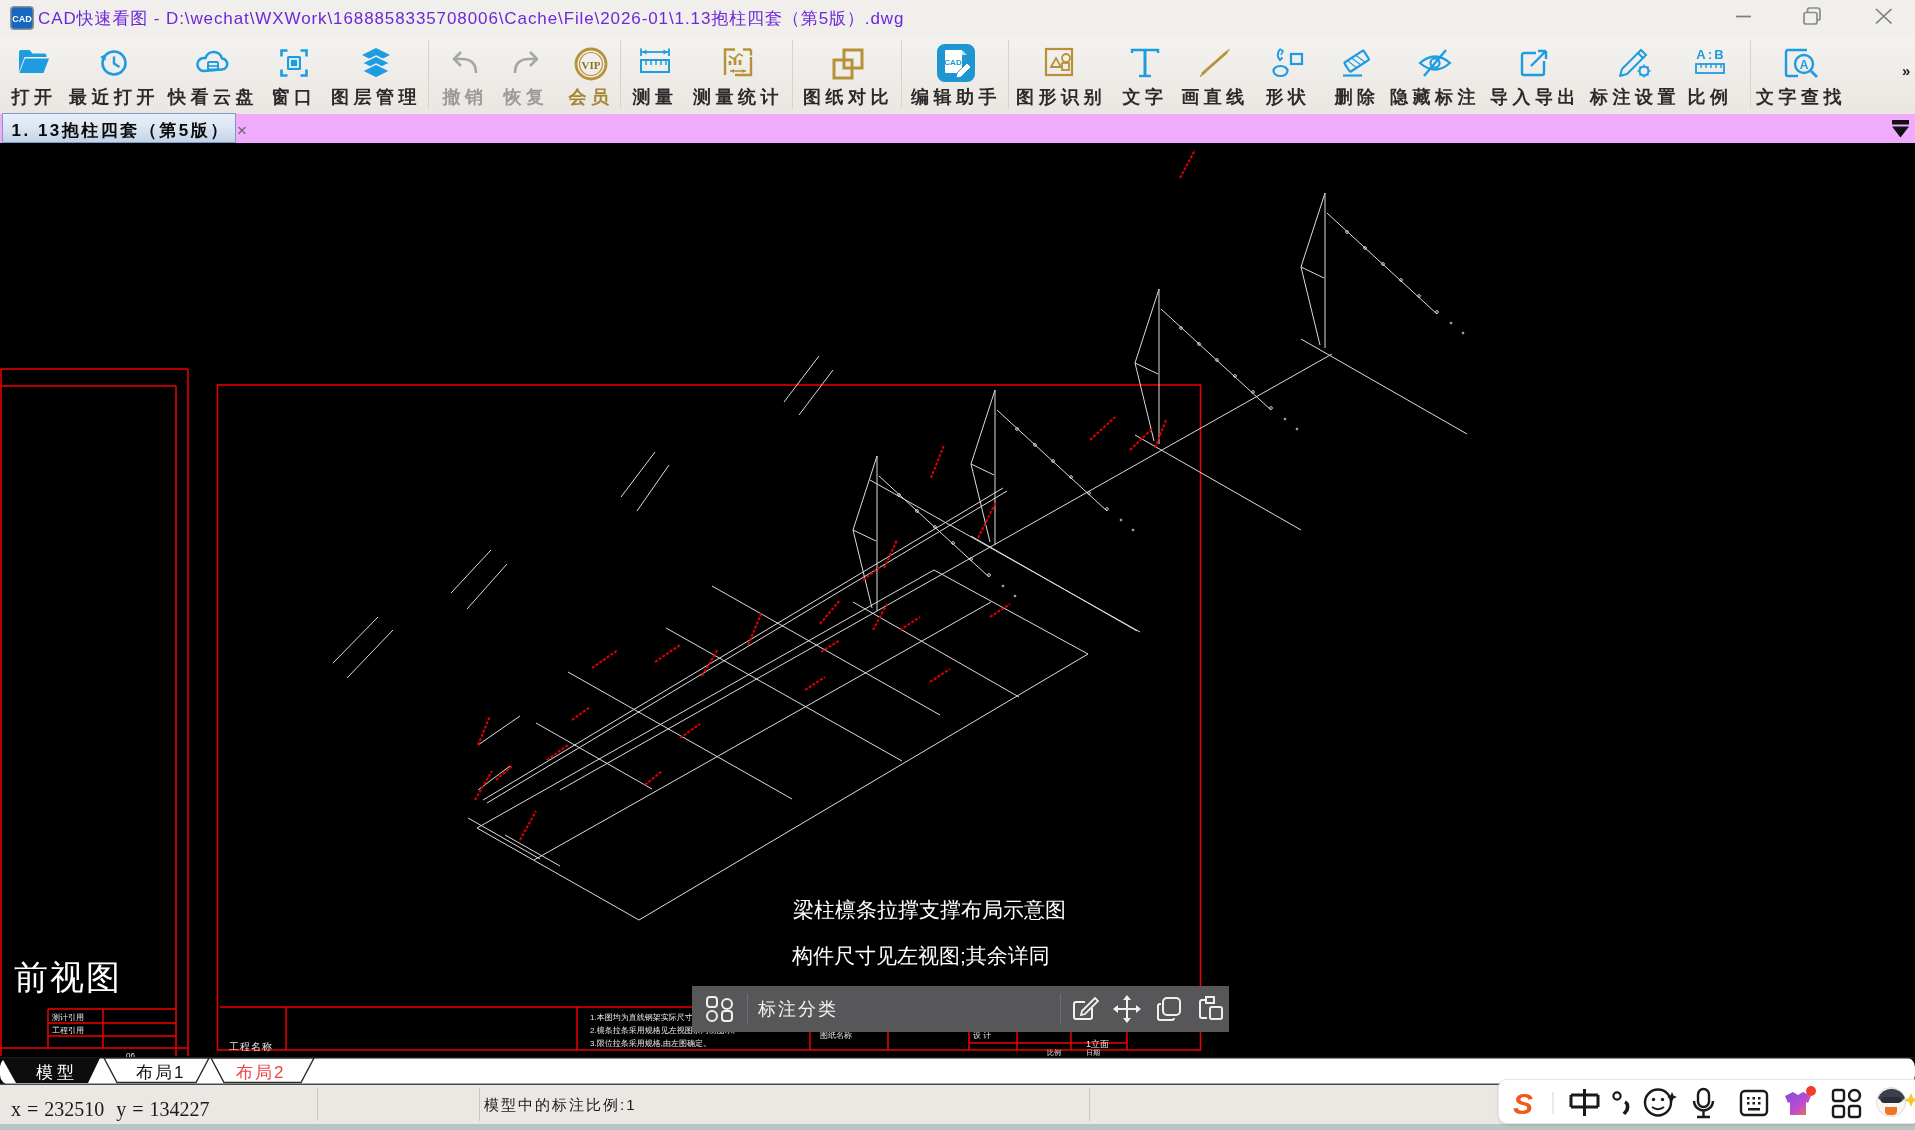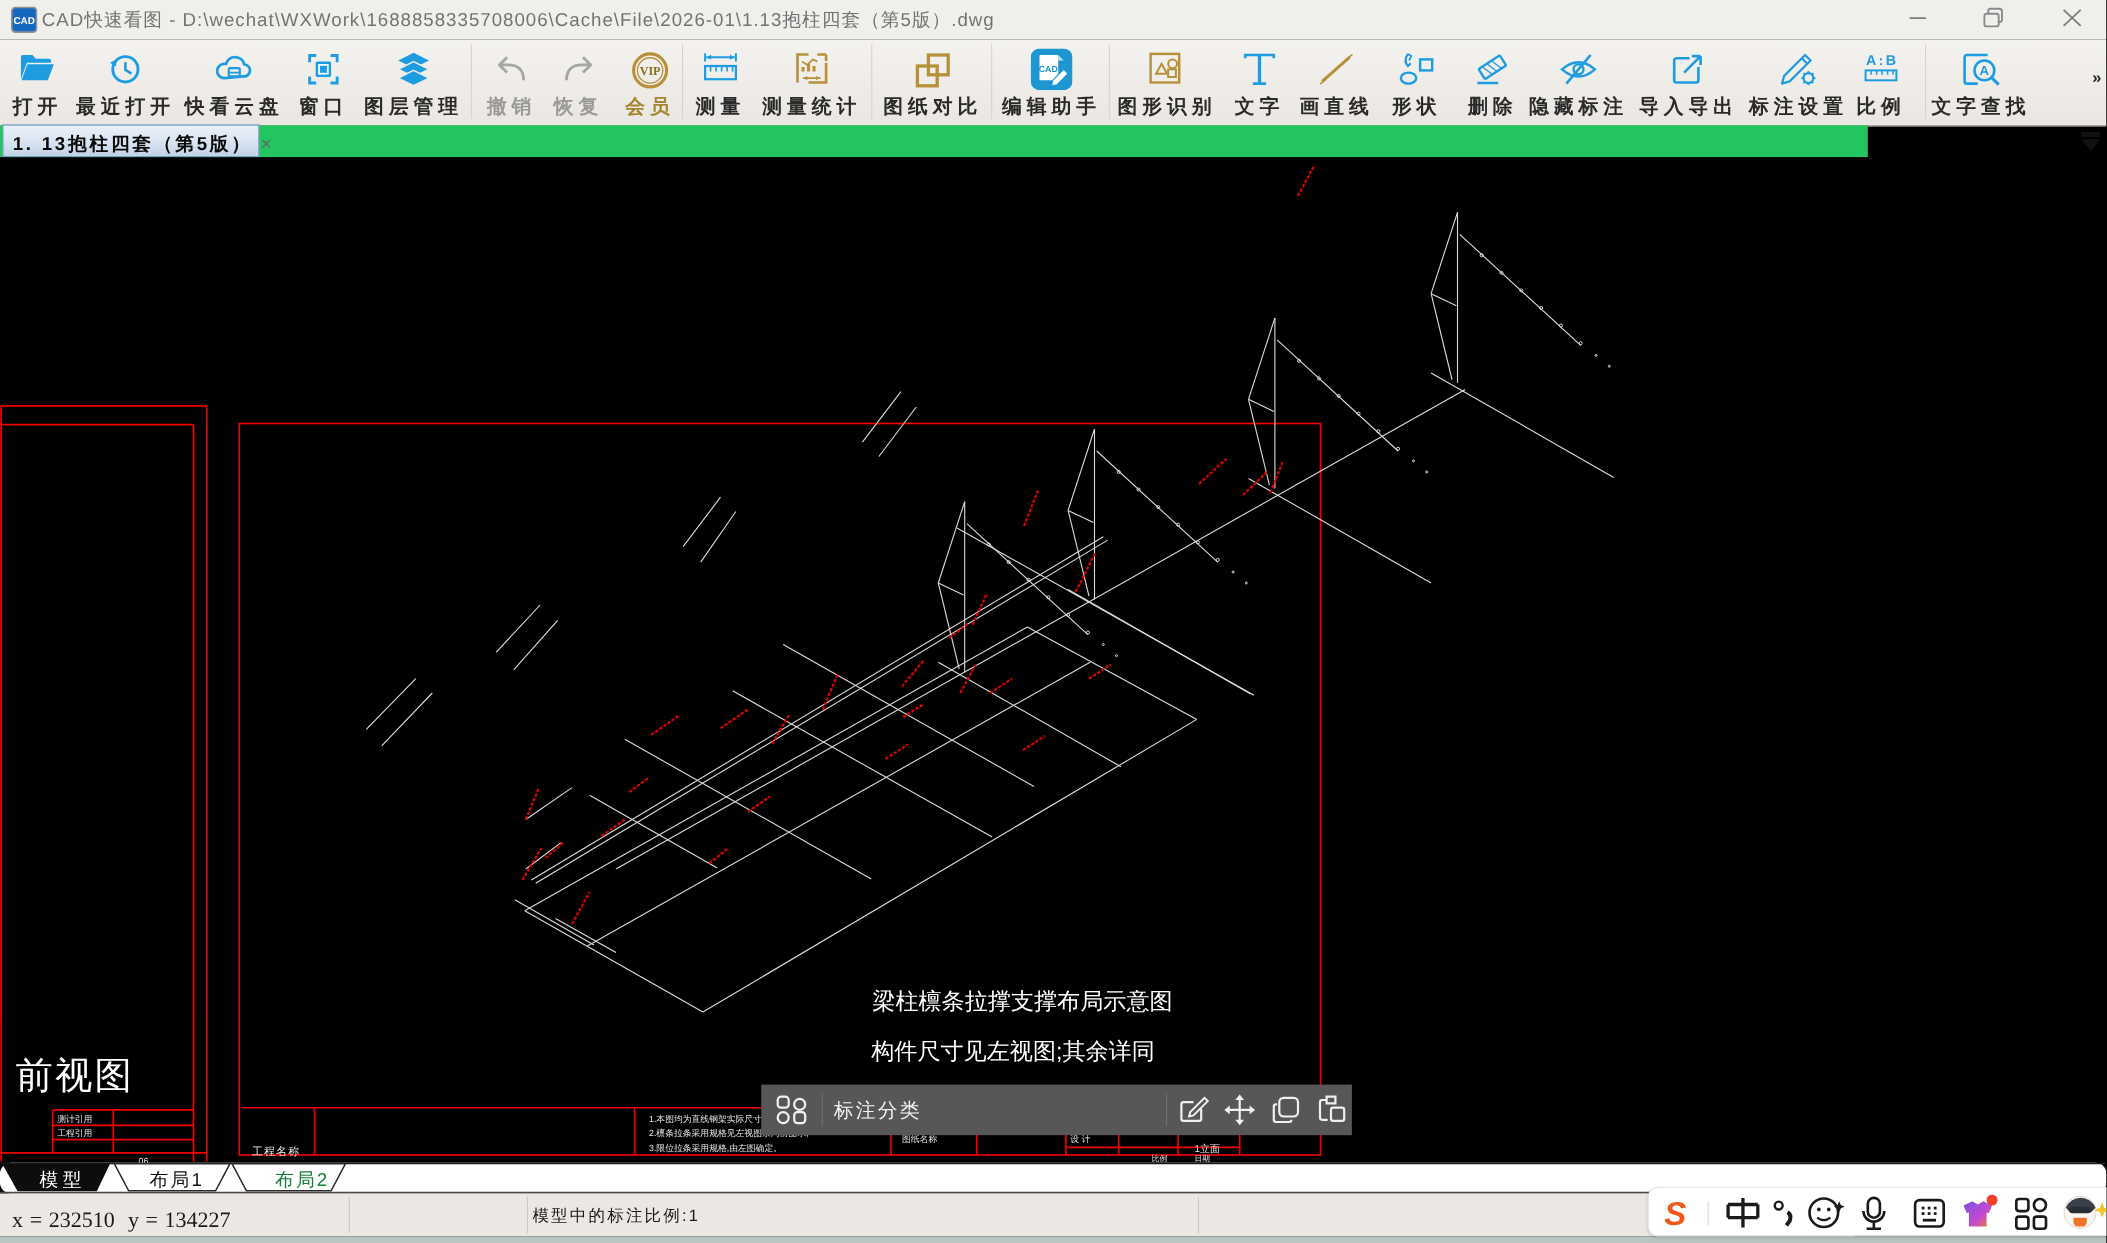--- a/index.html
+++ b/index.html
@@ -1,30 +1,30 @@
 <!DOCTYPE html>
 <html><head>
 <meta charset="utf-8">
 <style>
   html,body{margin:0;padding:0;width:1915px;height:1130px;overflow:hidden;background:#000;}
   body{font-family:"Liberation Sans",sans-serif;position:relative;}
   .abs{position:absolute;}
   
   #titlebar{left:0;top:0;width:1915px;height:36px;background:#f1efec;}
-  #title-text{left:38px;top:7px;font-size:17px;color:#737373;letter-spacing:0.9px;white-space:nowrap;}
+  #title-text{left:38px;top:7px;font-size:17px;color:#6d28d9;letter-spacing:0.9px;white-space:nowrap;}
   
   #toolbar{left:0;top:36px;width:1915px;height:78px;background:linear-gradient(#f4f2ef,#eae7e2);border-bottom:1px solid #dad6d0;}
   .tbtn{position:absolute;top:6px;height:66px;text-align:center;}
   .tbtn .ticon{position:absolute;left:50%;transform:translateX(-50%);top:5px;}
   .tbtn .tlabel{position:absolute;left:50%;transform:translateX(-50%);top:43px;font-size:18px;font-weight:bold;letter-spacing:4.5px;color:#2a2a2a;white-space:nowrap;}
   .tlabel.gray{color:#9a9a9a;}
   .tlabel.gold{color:#a5862e;}
   .tsep{position:absolute;top:4px;width:1px;height:68px;background:#d7d3cc;}
   
-  #tabrow{left:0;top:114px;width:1698px;height:29px;background:#22c55e;}
+  #tabrow{left:0;top:114px;width:1915px;height:29px;background:#f0abfc;}
   #doctab{left:1.5px;top:-1px;width:234px;height:30px;background:linear-gradient(#e9eff8 0%,#dde7f3 45%,#c2d3e8 100%);border:1.5px solid #7c9cc8;box-sizing:border-box;}
   #doctab .dtext{position:absolute;left:9px;top:5px;font-size:17px;font-weight:bold;color:#0a0a0a;letter-spacing:2.5px;white-space:nowrap;}
   
   #canvas{left:0;top:143px;width:1915px;height:914px;background:#000;}
   .ctext{position:absolute;color:#fff;}
   
   #ftool{left:692px;top:843px;width:537px;height:46px;background:#57575a;}
   
   #btabs{left:0;top:1057px;width:1915px;height:28px;background:#fff;border-radius:10px;}
   
@@ -389,21 +389,21 @@
 <div class="abs" id="btabs">
   <svg class="abs" style="left:0;top:0" width="1915" height="28">
     <line x1="0" y1="0.75" x2="1915" y2="0.75" stroke="#1a1a1a" stroke-width="1.5"></line>
     <path d="M2 1 L100 1 L88 26 L16 26 Z" fill="#0d0d0d"></path>
     <path d="M104 1 L209 1 L196 25.5 L117 25.5 Z" fill="#fff" stroke="#2a2a2a" stroke-width="1.4"></path>
     <path d="M211 1 L314 1 L301 25.5 L224 25.5 Z" fill="#fff" stroke="#2a2a2a" stroke-width="1.4"></path>
     <line x1="0" y1="27.25" x2="1915" y2="27.25" stroke="#4a4a4a" stroke-width="1.5"></line>
   </svg>
   <div class="abs" style="left:36px;top:4px;font-size:17px;color:#fff;letter-spacing:4px;">模型</div>
   <div class="abs" style="left:136px;top:4px;font-size:17px;color:#111;letter-spacing:2px;">布局1</div>
-  <div class="abs" style="left:250px;top:4px;font-size:17px;color:#15803d;letter-spacing:2px;">布局2</div>
+  <div class="abs" style="left:236px;top:4px;font-size:17px;color:#ef4444;letter-spacing:2px;">布局2</div>
 </div>
 <div class="abs" id="statusbar">
   <div class="abs" style="left:11px;top:13px;font-family:'Liberation Serif',serif;font-size:20px;color:#1a1a1a;white-space:pre;word-spacing:1px;">x = 232510  y = 134227</div>
   <div class="abs" style="left:484px;top:11px;font-size:15px;color:#1a1a1a;letter-spacing:2px;white-space:nowrap;">模型中的标注比例:1</div>
   <div class="ssep" style="left:317px;"></div>
   <div class="ssep" style="left:479px;"></div>
   <div class="ssep" style="left:1089px;"></div>
 </div>
 <div class="abs" id="bottomstrip"></div>
 <div class="abs" id="sogou">

